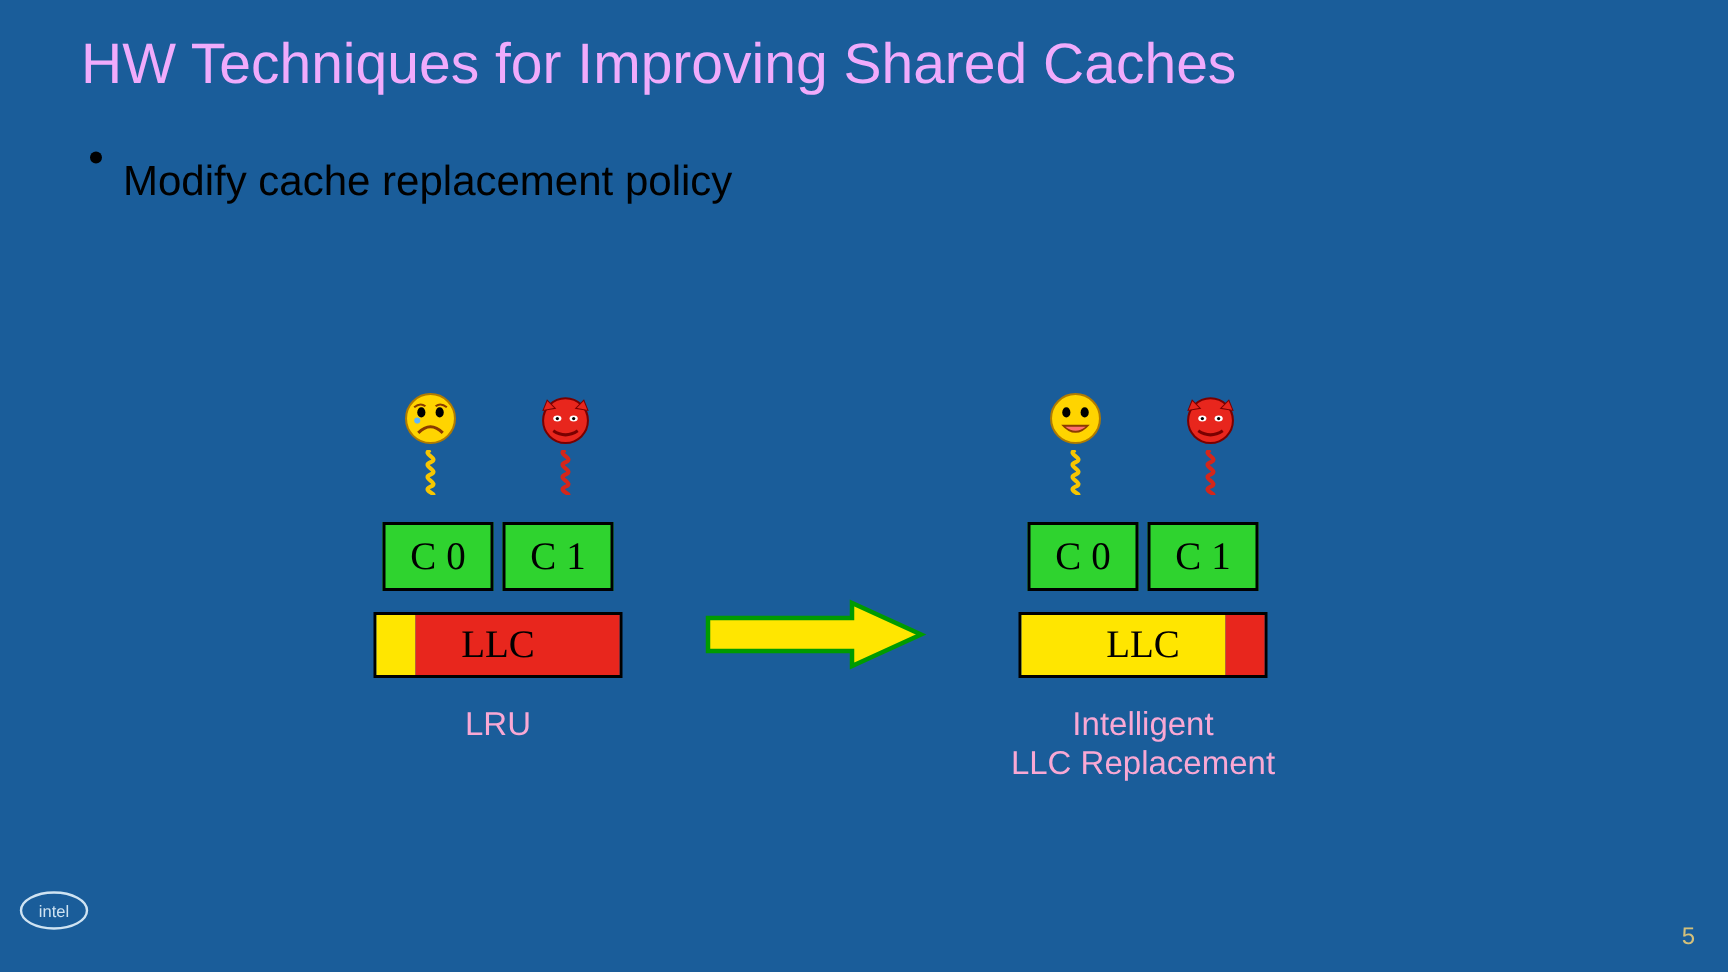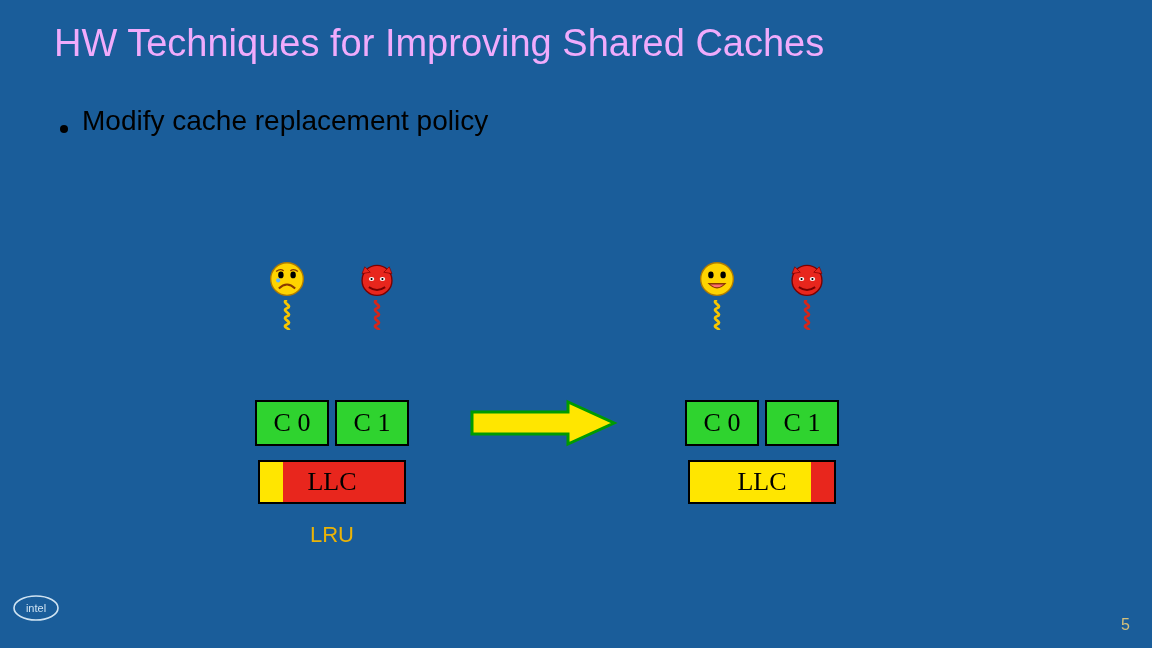--- a/index.html
+++ b/index.html
@@ -19,21 +19,21 @@
     color: #f0abfc;
   }
   .bullets {
     position: absolute;
     top: 105px;
     left: 60px;
     right: 40px;
   }
   .bullet {
     display: flex;
-    align-items: flex-end;
+    align-items: flex-start;
     font-size: 28px;
     margin-bottom: 18px;
     color: #000;
   }
   .dot {
     width: 8px; height: 8px;
     border-radius: 50%;
     background: #000;
     margin-right: 14px;
     position: relative;
@@ -48,52 +48,52 @@
   }
   .group {
     position: absolute;
     width: 200px;
     text-align: center;
   }
   .group.left { left: 232px; }
   .group.right { left: 662px; }
   .faces { display: flex; justify-content: center; gap: 30px; height: 70px; }
   .face-col { width: 60px; display:flex; flex-direction:column; align-items:center; }
-  .cores { display: flex; justify-content: center; gap: 6px; margin-top: 70px; text-align: center; }
+  .cores { display: flex; justify-content: center; gap: 6px; margin-top: 18px; text-align: center; }
   .core {
     width: 74px;
     height: 46px;
     border: 2px solid #000;
     background: #2fd32f;
     font-size: 26px;
     display:flex; align-items:center; justify-content:center;
     font-family: "Comic Sans MS", cursive;
   }
   .llcwrap {
     margin: 14px auto 0 auto;
-    width: 148px;
+    width: 166px;
     height: 44px;
     border: 2px solid #000;
     display: flex;
     position: relative;
     font-size: 26px;
   }
   .llc-label {
     position: absolute;
     left: 50%;
     top: 50%;
     transform: translate(-50%, -50%);
     font-family: "Comic Sans MS", cursive;
   }
   .seg-y { background: #ffe600; height:100%; }
   .seg-r { background: #e8261d; height:100%; }
   .caption {
     margin-top: 18px;
     font-size: 22px;
-    color: #eab308;
+    color: #f9a8d4;
     text-align: center;
     line-height: 1.2;
   }
   .arrow {
     position: absolute;
     left: 468px;
     top: 138px;
   }
   .logo {
     position: absolute;
@@ -206,20 +206,24 @@
     </div>
     <div class="cores">
       <div class="core">C 0</div>
       <div class="core">C 1</div>
     </div>
     <div class="llcwrap">
       <div class="seg-y" style="width:84%"></div>
       <div class="seg-r" style="width:16%"></div>
       <span class="llc-label">LLC</span>
     </div>
+    <div class="caption">
+      <span>Intelligent</span><br>
+      <span>LLC Replacement</span>
+    </div>
   </div>
 
 </div>
 
 <div class="logo">
   <svg width="48" height="28" viewBox="0 0 48 28">
     <ellipse cx="24" cy="14" rx="22" ry="12" fill="none" stroke="#cfe3f2" stroke-width="1.6"></ellipse>
     <text x="24" y="18" text-anchor="middle" font-family="Arial,sans-serif" font-size="11" fill="#cfe3f2">intel</text>
   </svg>
 </div>

